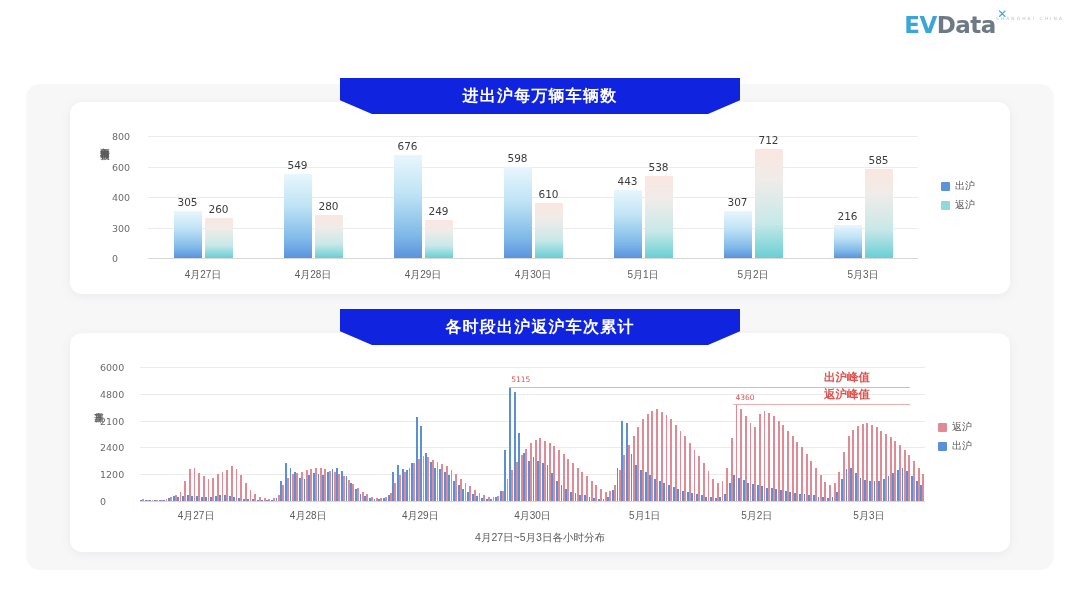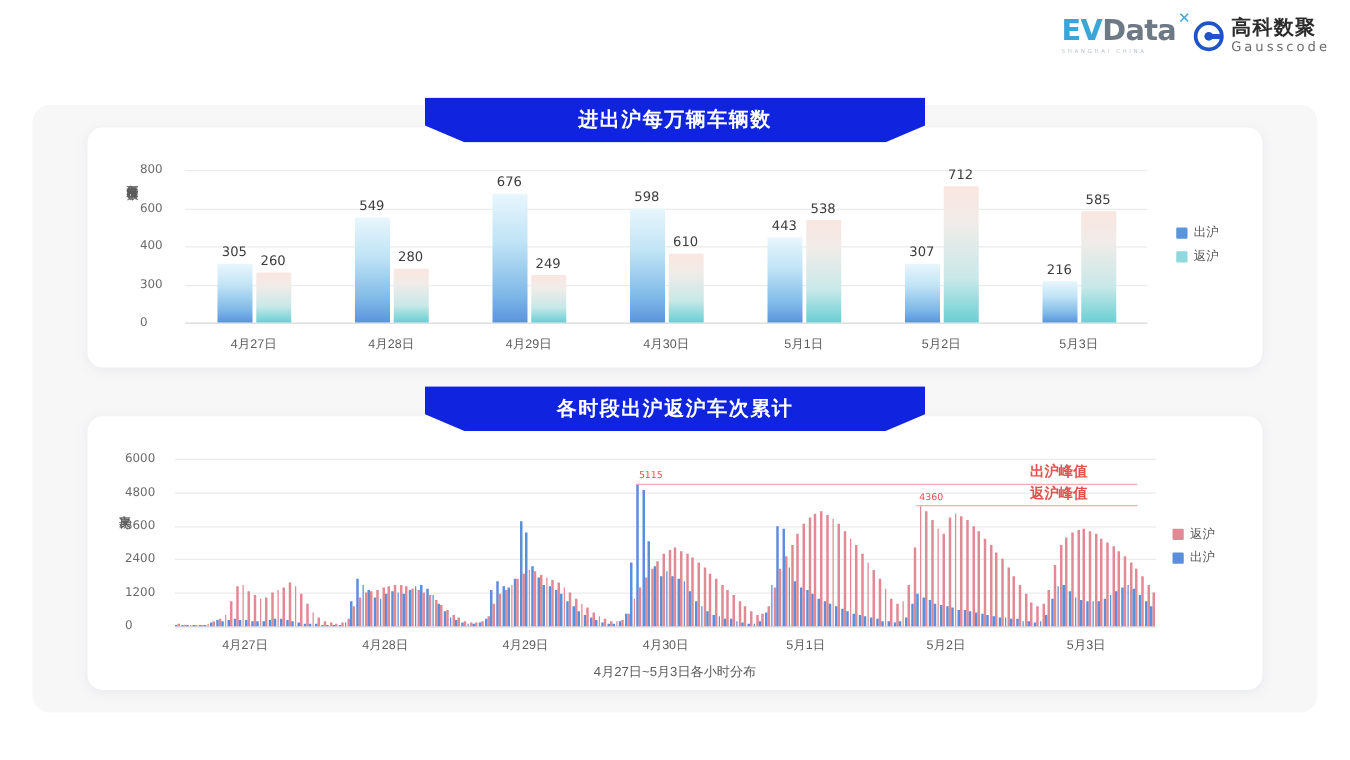--- a/index.html
+++ b/index.html
@@ -9,21 +9,21 @@
     font-family:"Liberation Sans","DejaVu Sans",sans-serif;
     position:relative;overflow:hidden;
     color:#4a4a4a;
   }
 
   
   .brand-bar{
     position:absolute;top:14px;right:16px;
     display:flex;align-items:center;gap:14px;
   }
-  .evdata-logo{display:flex;flex-direction:column;align-items:flex-start;}
+  .evdata-logo{display:flex;flex-direction:row;align-items:flex-start;}
   .evdata-word{
     font-family:"DejaVu Sans",sans-serif;
     font-size:23px;font-weight:700;letter-spacing:-.5px;
     color:#6d7a85;line-height:1;position:relative;
   }
   .evdata-word .ev{color:#3aa5d8;}
   .evdata-x{
     position:absolute;top:-6px;right:-11px;
     font-size:12px;color:#3aa5d8;font-weight:700;
   }
@@ -139,27 +139,20 @@
 </head>
 <body>
 
 <div class="brand-bar">
   <div class="evdata-logo">
     <div class="evdata-word">
       <span class="ev">EV</span><span>Data</span>
       <span class="evdata-x">✕</span>
     </div>
     <div class="evdata-sub">SHANGHAI CHINA</div>
-  </div>
-  <div class="gauss">
-    <div class="gauss-mark"></div>
-    <div class="gauss-txt">
-      <div class="gauss-cn">高科数聚</div>
-      <div class="gauss-en">Gausscode</div>
-    </div>
   </div>
 </div>
 
 <div class="stage">
   <div class="card" id="card-top"></div>
   <div class="card" id="card-bottom"></div>
 </div>
 
 <div class="banner" id="banner-top">进出沪每万辆车辆数</div>
 <div class="banner" id="banner-bottom">各时段出沪返沪车次累计</div>
@@ -224,21 +217,21 @@
   </div>
 <div class="chart-wrap" id="chart-bottom-layer" style="left: 0px; top: 0px; width: 1080px; height: 608px;">
     <div class="axis-title" style="left: 92px; top: 405px;">车次累计</div>
     <div class="baseline" style="left: 140px; width: 785px; top: 501px;"></div>
     <div class="ytick" style="left: 100px; width: 34px; top: 501px;">0</div>
     <div class="gridline" style="left: 140px; width: 785px; top: 474.2px;"></div>
     <div class="ytick" style="left: 100px; width: 34px; top: 474.2px;">1200</div>
     <div class="gridline" style="left: 140px; width: 785px; top: 447.4px;"></div>
     <div class="ytick" style="left: 100px; width: 34px; top: 447.4px;">2400</div>
     <div class="gridline" style="left: 140px; width: 785px; top: 420.6px;"></div>
-    <div class="ytick" style="left: 100px; width: 34px; top: 420.6px;">3600</div>
+    <div class="ytick" style="left: 100px; width: 34px; top: 420.6px;">2100</div>
     <div class="gridline" style="left: 140px; width: 785px; top: 393.8px;"></div>
     <div class="ytick" style="left: 100px; width: 34px; top: 393.8px;">4800</div>
     <div class="gridline" style="left: 140px; width: 785px; top: 367px;"></div>
     <div class="ytick" style="left: 100px; width: 34px; top: 367px;">6000</div>
     <div class="hbar" style="left: 140px; width: 1.86905px; height: 1.34px; top: 499.66px; bottom: auto; background: rgb(91, 143, 217);"></div>
     <div class="hbar" style="left: 142.169px; width: 1.86905px; height: 1.78667px; top: 499.213px; bottom: auto; background: rgb(224, 138, 149);"></div>
     <div class="hbar" style="left: 144.673px; width: 1.86905px; height: 0.893333px; top: 500.107px; bottom: auto; background: rgb(91, 143, 217);"></div>
     <div class="hbar" style="left: 146.842px; width: 1.86905px; height: 1.34px; top: 499.66px; bottom: auto; background: rgb(224, 138, 149);"></div>
     <div class="hbar" style="left: 149.345px; width: 1.86905px; height: 0.67px; top: 500.33px; bottom: auto; background: rgb(91, 143, 217);"></div>
     <div class="hbar" style="left: 151.514px; width: 1.86905px; height: 1.005px; top: 499.995px; bottom: auto; background: rgb(224, 138, 149);"></div>

